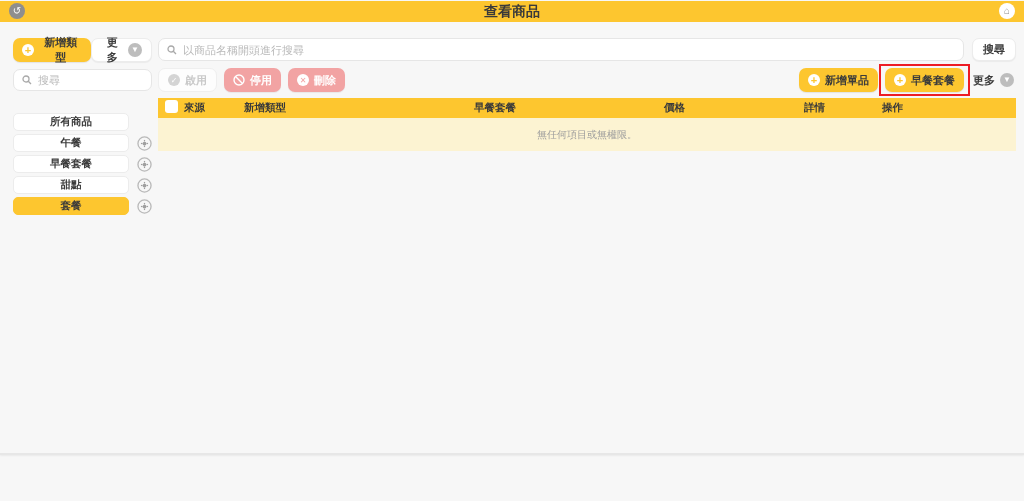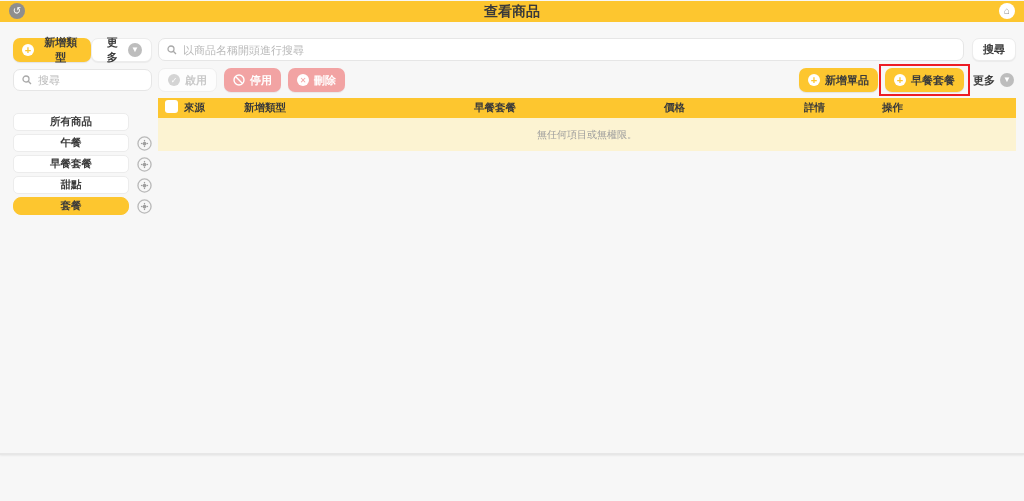--- a/index.html
+++ b/index.html
@@ -66,21 +66,21 @@
   }
   .search-box input::placeholder{color:var(--muted);}
   .mag{flex:none;}
   .cat-list{margin-top:22px;display:flex;flex-direction:column;gap:3px;}
   .cat-row{display:flex;align-items:center;gap:7px;height:18px;}
   .cat-pill{
     flex:1;height:18px;background:#fff;border:1px solid #ececec;border-radius:5px;
     display:flex;align-items:center;justify-content:center;
     font-size:10.5px;font-weight:bold;color:var(--text-dark);cursor:pointer;
   }
-  .cat-pill.selected{background:var(--accent-yellow);border-color:var(--accent-yellow);border-radius:8px;}
+  .cat-pill.selected{background:var(--accent-yellow);border-color:var(--accent-yellow);}
   .gear-btn{
     width:16px;height:16px;flex:none;border:none;background:transparent;
     display:flex;align-items:center;justify-content:center;cursor:pointer;padding:0;
   }
   .gear-spacer{width:16px;flex:none;}
   
   .main{position:absolute;left:158px;top:38px;width:858px;}
   .main-search-row{display:flex;align-items:center;gap:8px;}
   .main-search-row .search-box{flex:1;height:23px;}
   .search-go{

